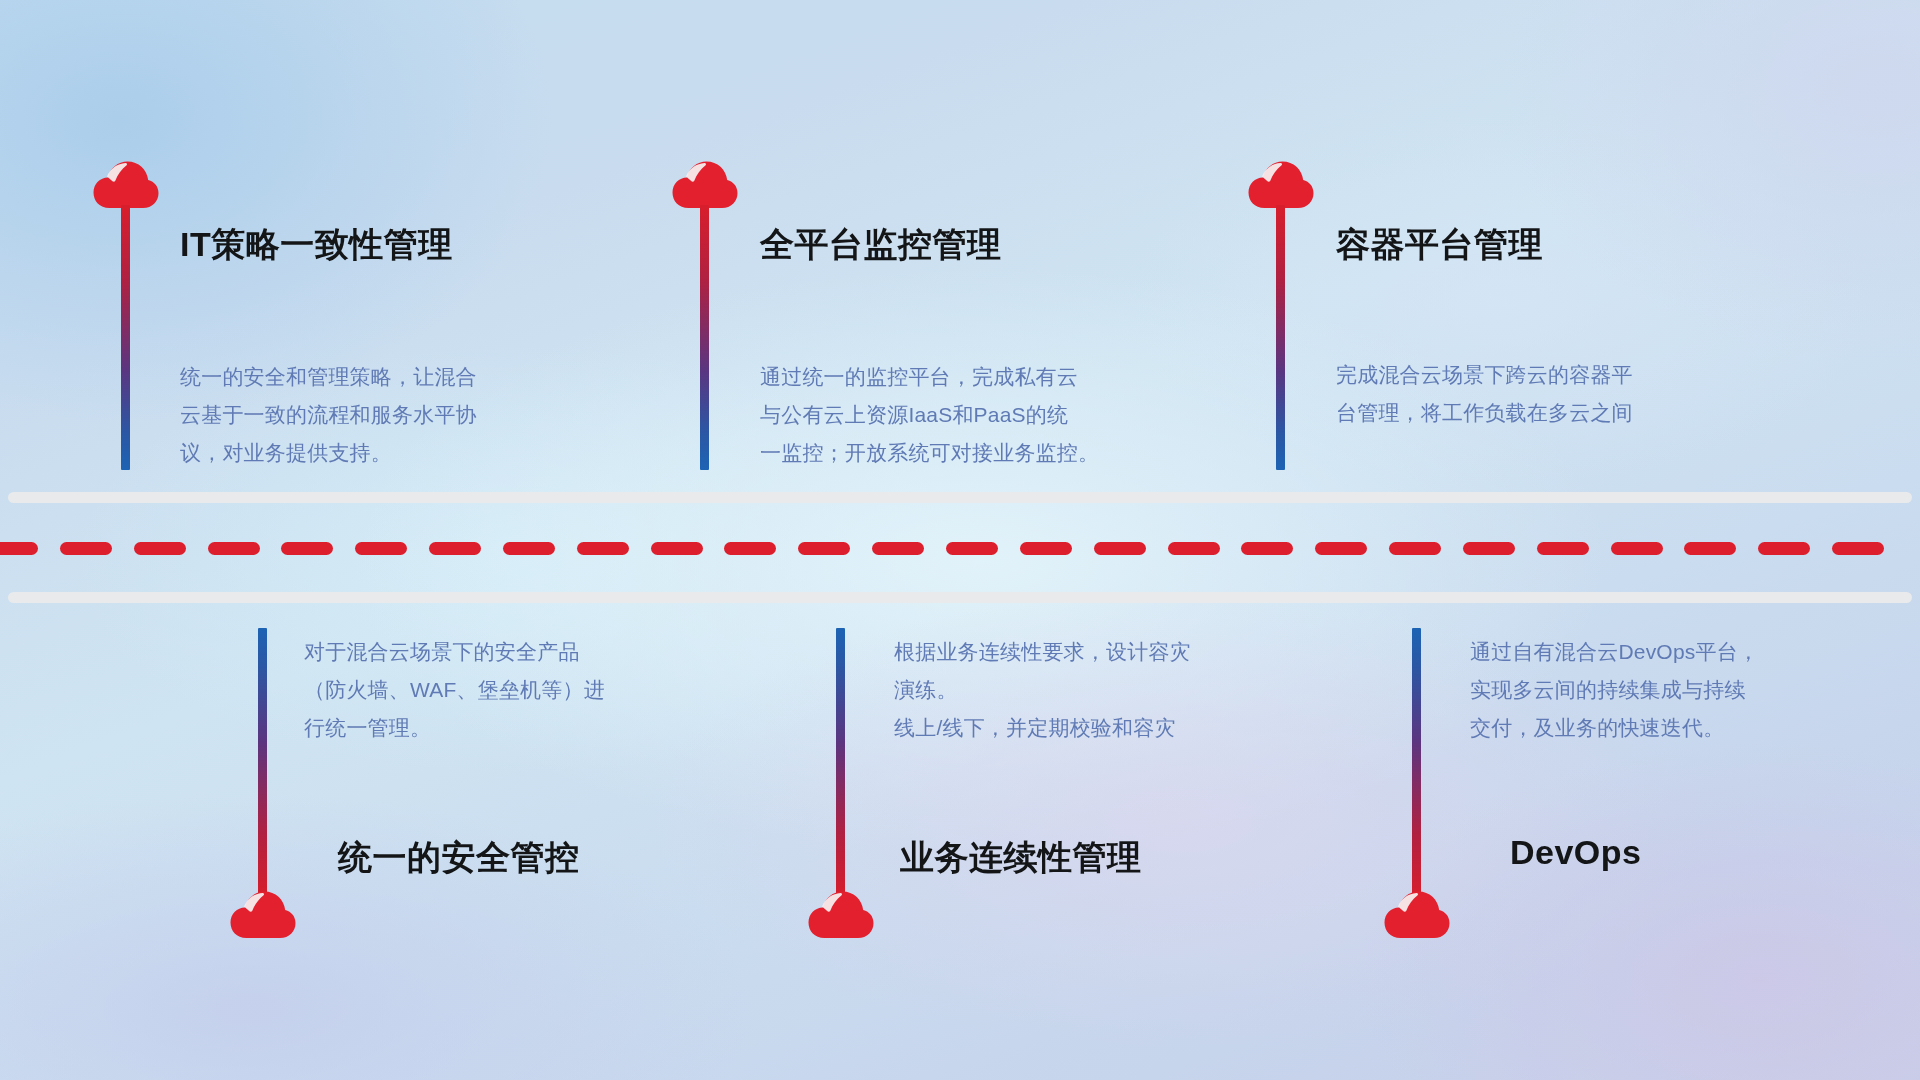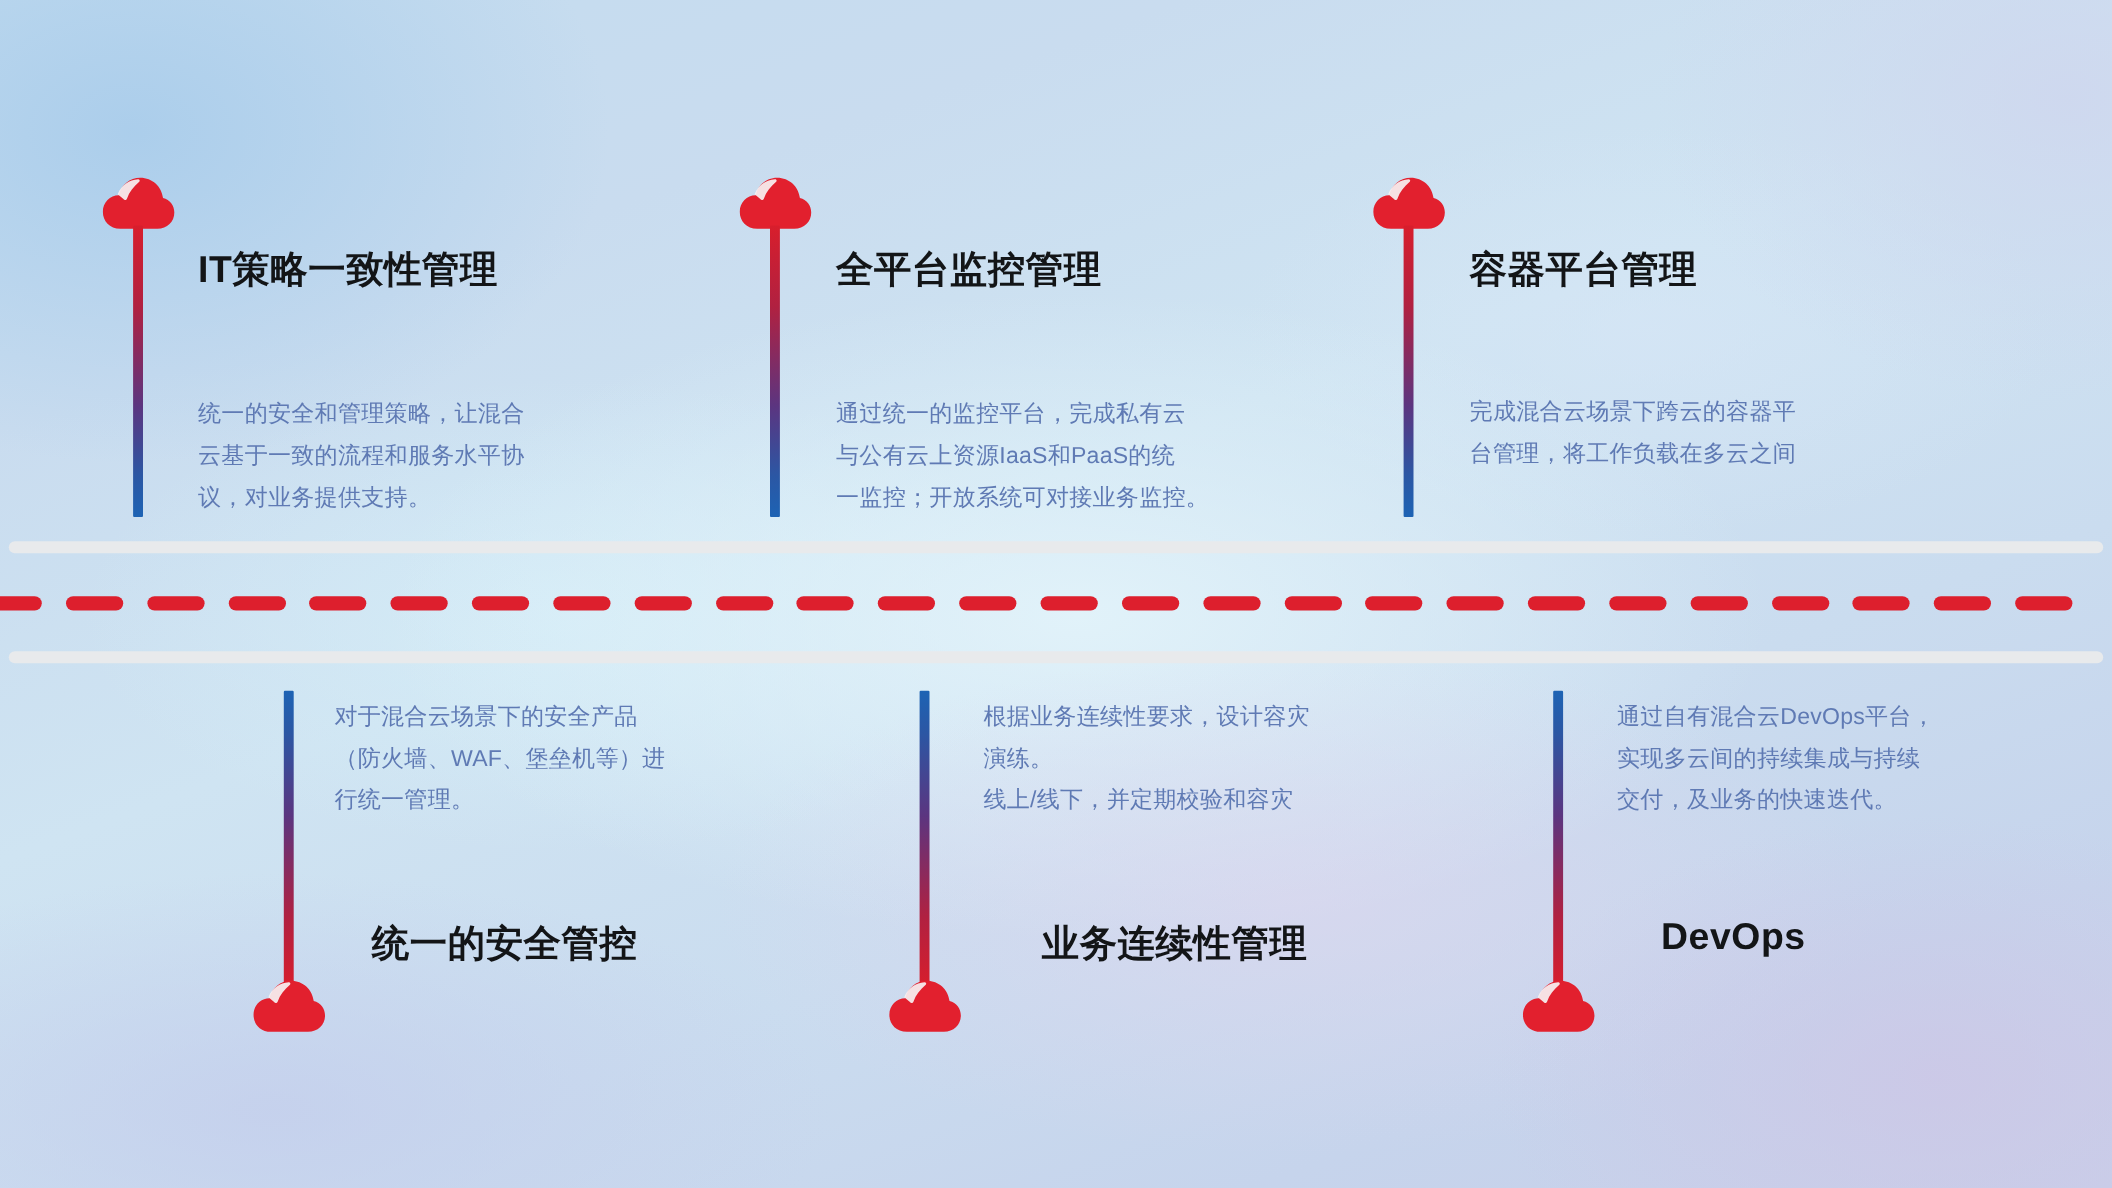--- a/index.html
+++ b/index.html
@@ -199,21 +199,21 @@
     </div>
   </div>
 
   <div class="col">
     <div class="stem stem-up" style="left:836px; top:628px; height:270px;"></div>
     <div class="body" style="left: 894px; top: 633px; width: 425px; color: rgb(95, 122, 180);">
       <span>根据业务连续性要求，设计容灾</span>
       <span>演练。</span>
       <span>线上/线下，并定期校验和容灾</span>
     </div>
-    <div class="title" style="left: 900px; top: 835px; color: rgb(19, 21, 23); margin-left: 47px;">业务连续性管理</div>
+    <div class="title" style="left: 900px; top: 835px; color: rgb(19, 21, 23);">业务连续性管理</div>
     <div class="cloud" style="left:808px; top:890px;">
       <svg viewBox="0 0 66 50" xmlns="http://www.w3.org/2000/svg">
         <path d="M16.5 48 C6.5 48 0.5 41 0.5 32.5 C0.5 24 7 17.5 15 17.5 C17 8 25 1.5 34.5 1.5 C45.5 1.5 54 9.5 55.2 20 C61.5 21.5 65.5 26.8 65.5 33.2 C65.5 41.5 59 48 50 48 Z" fill="#e2202e"></path>
         <path d="M14 16.5 C17.5 8 24.5 3.5 32.5 3 C33.8 2.9 34.6 4.4 33.6 5.3 C28.5 9.6 24.5 14.6 22.4 20.6 C21.9 22 20 22.2 19.2 21 L14 16.5 Z" fill="#f7f2f3" opacity="0.92"></path>
       </svg>
     </div>
   </div>
 
   <div class="col">
     <div class="stem stem-up" style="left:1412px; top:628px; height:270px;"></div>

